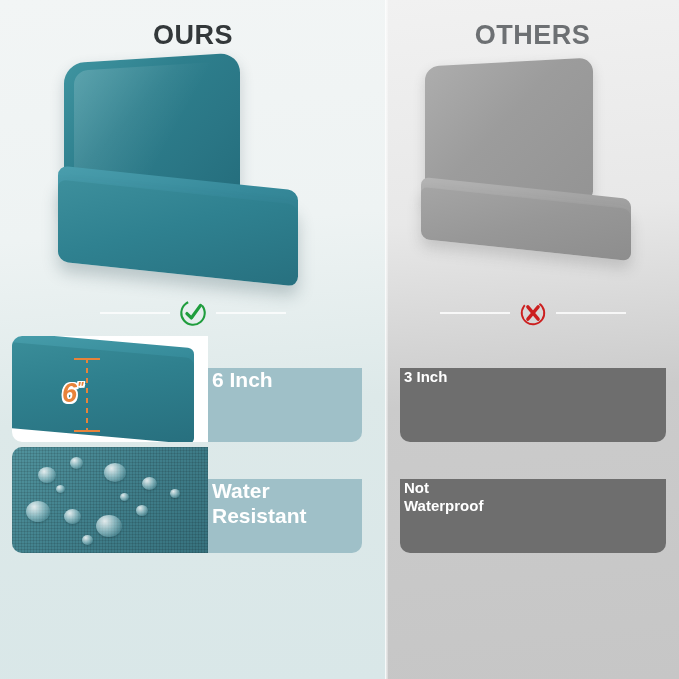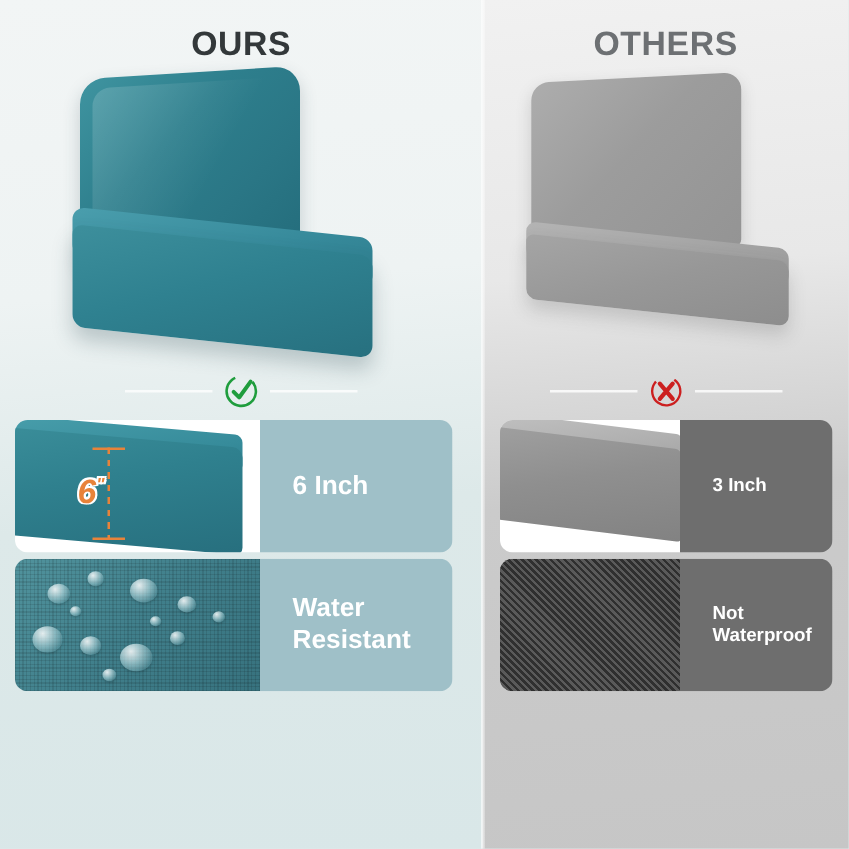--- a/index.html
+++ b/index.html
@@ -80,29 +80,29 @@
   .verdict { position:absolute; top:296px; height:34px; display:flex; align-items:center; justify-content:center; }
   .verdict.left  { left:0; width:386px; }
   .verdict.right { left:386px; width:293px; }
   .rule { width:70px; height:2px; background:rgba(255,255,255,.75); }
   .verdict.right .rule { background:rgba(255,255,255,.8); }
   .badge { width:30px; height:30px; margin:0 8px; }
 
   
   .card { position:absolute; display:flex; border-radius:10px; overflow:hidden; }
   .card.l { left:12px;  width:350px; }
-  .card.r { left:400px; width:266px; }
+  .card.r { left:400px; width:266px;flex-direction:column; }
   .row1 { top:336px; height:106px; }
   .row2 { top:447px; height:106px; }
   .row3 { top:558px; height:106px; }
 
   .thumb { position:relative; overflow:hidden; flex:0 0 auto; }
   .card.l .thumb { width:196px; }
   .card.r .thumb { width:144px; }
-  .label { flex:1; display:flex; align-items:center; padding-left:26px; }
+  .label { flex:1; display:flex; align-items:flex-start; padding-left:4px;margin-top:32px; }
   .label span { color:#fff; font-weight:bold; line-height:1.18; }
   .card.l .label { background:#9fc0c8; }
   .card.l .label span { font-size:21px; }
   .card.r .label { background:#6e6e6e; }
   .card.r .label span { font-size:15px; }
 
   .thumb.plain-white { background:#fff; }
 
   
   .slab {

